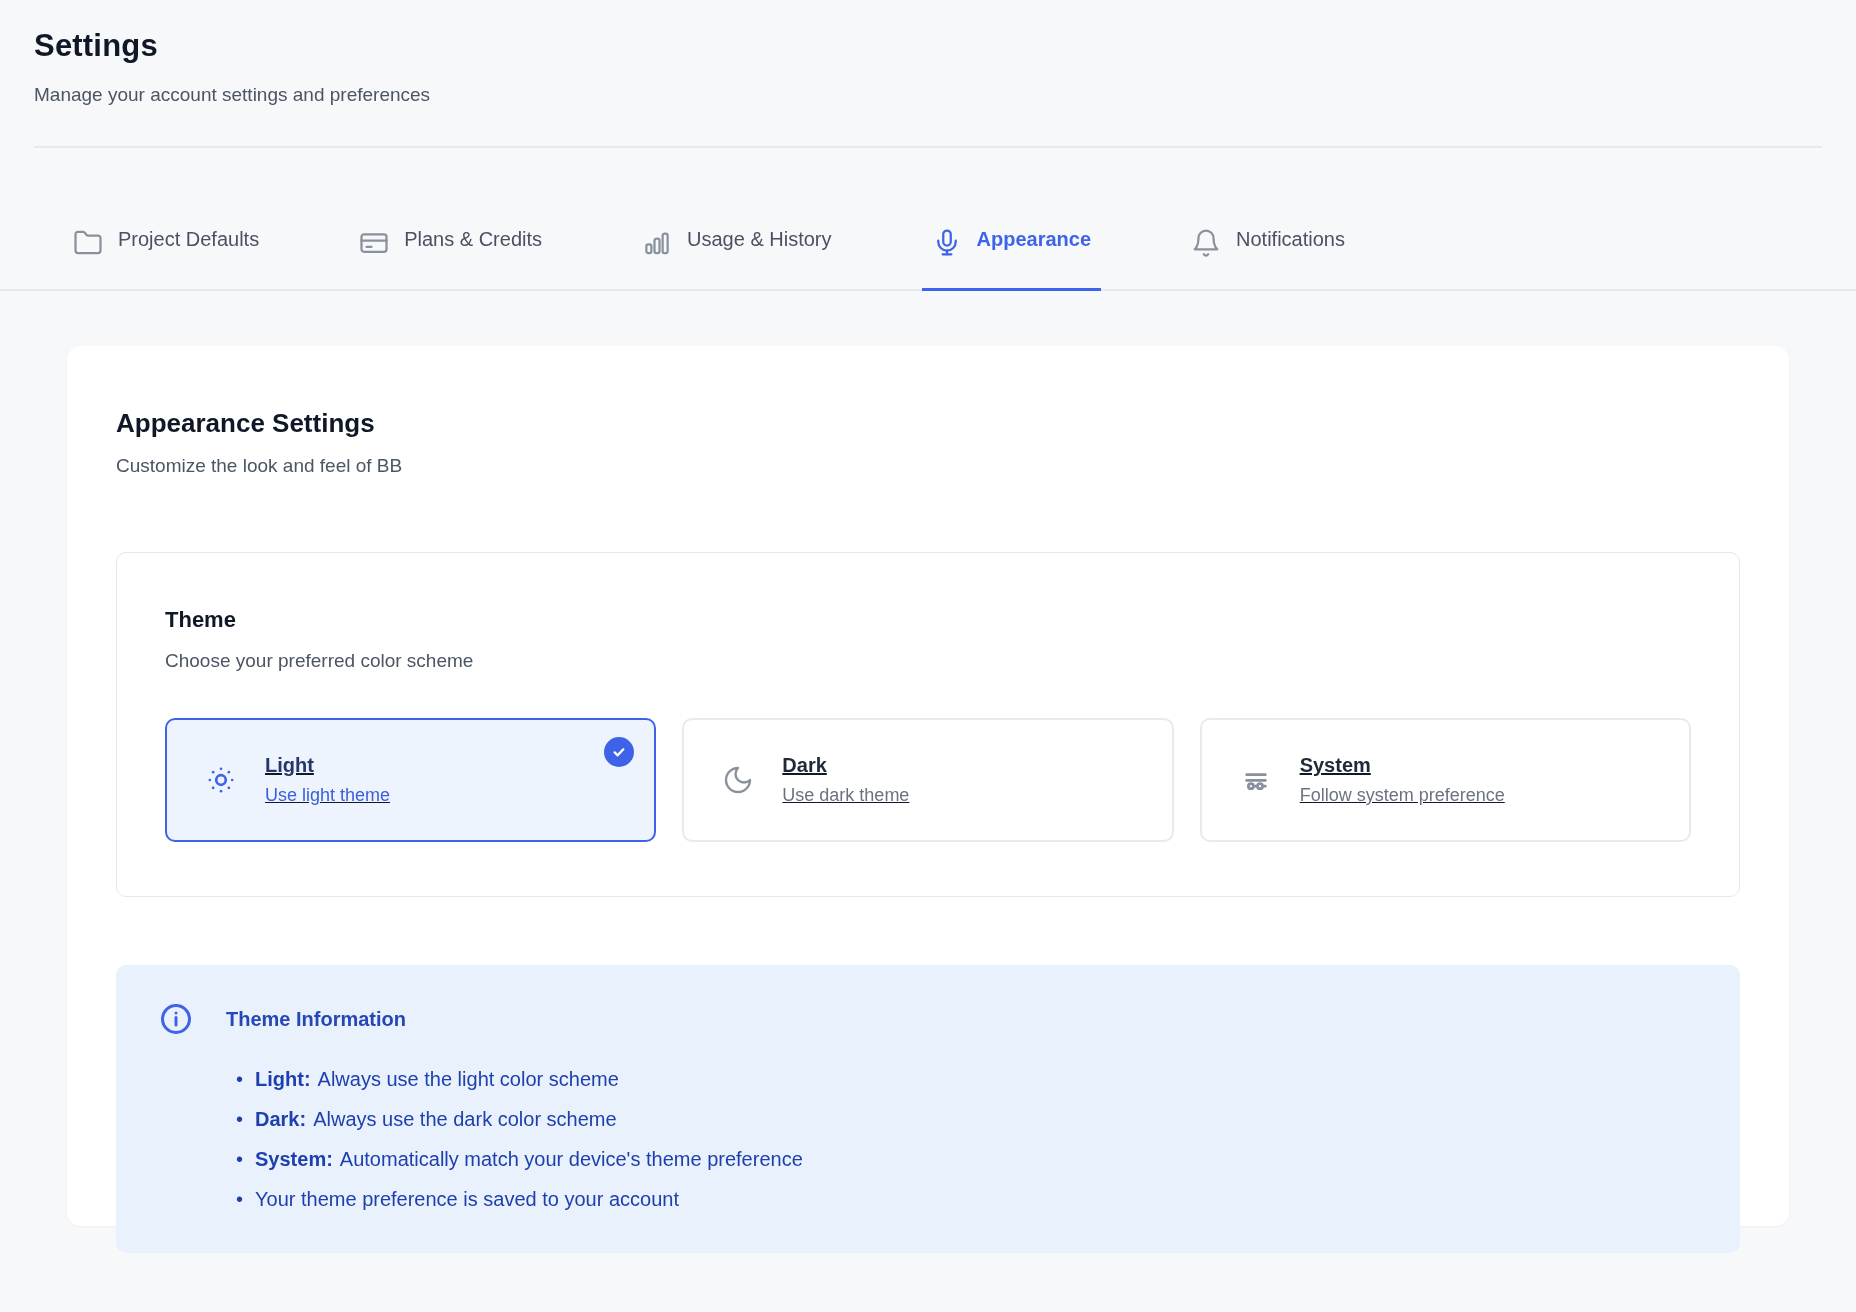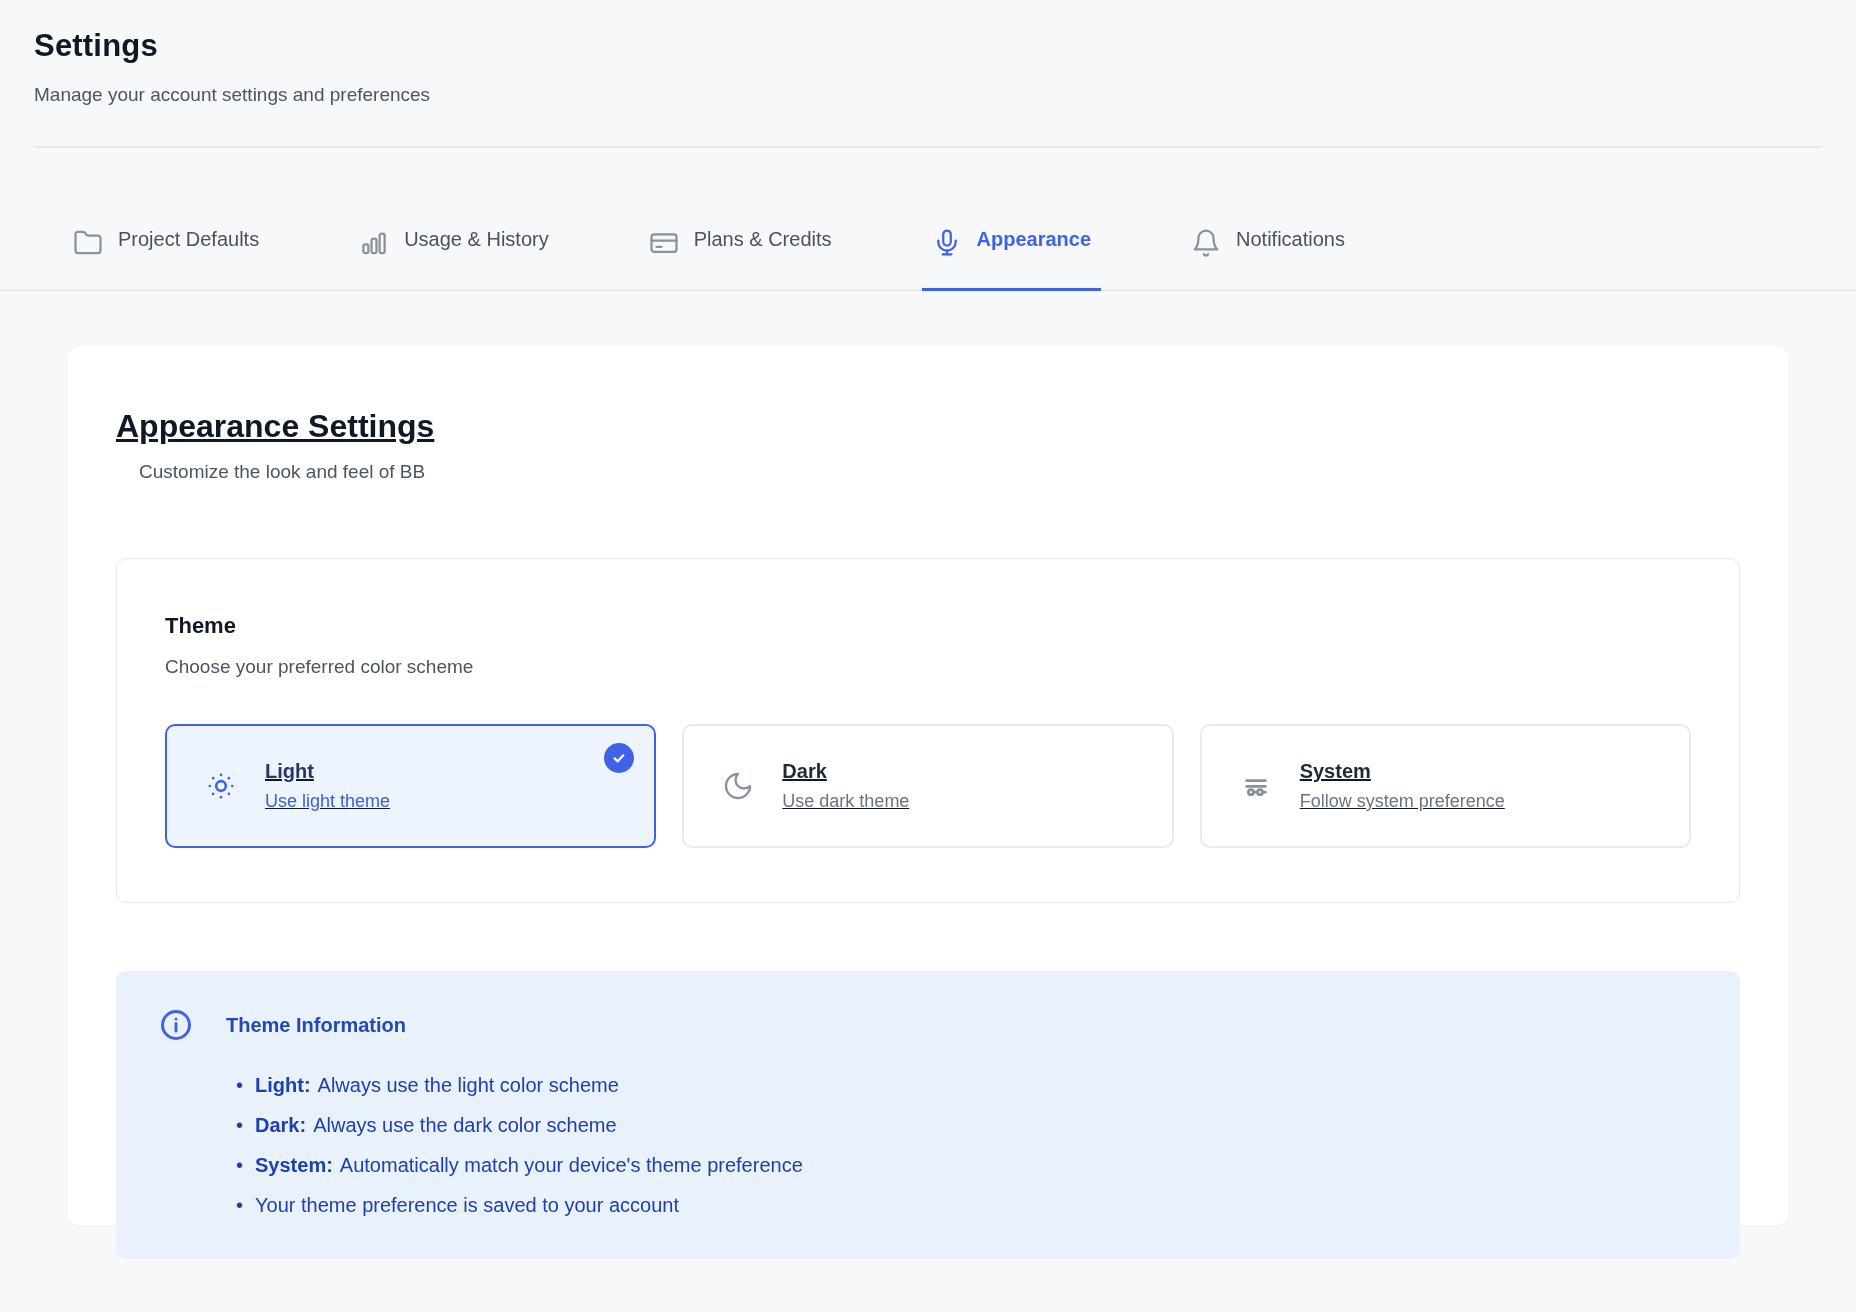--- a/index.html
+++ b/index.html
@@ -32,22 +32,22 @@
   .tab.active .ticon { color:var(--accent); }
 
   .main-card {
     margin:55px 67px 0 67px;
     background:#ffffff;
     border-radius:14px;
     padding:62px 49px 48px 49px;
     box-shadow:0 1px 2px rgba(16,24,40,.04);
     height:880px;
   }
-  .card-title { font-size:32px; font-weight:700; color:#101828;text-decoration:underline; }
-  .card-subtitle { margin-top:16px; font-size:19px; color:#4b5563;margin-left:23px; }
+  .card-title { font-size:26px; font-weight:700; color:#101828; }
+  .card-subtitle { margin-top:16px; font-size:19px; color:#4b5563; }
 
   .theme-box {
     margin-top:75px;
     border:1px solid #e5e7eb;
     border-radius:10px;
     padding:54px 48px;
   }
   .theme-title { font-size:22px; font-weight:700; color:#101828; }
   .theme-subtitle { margin-top:17px; font-size:19px; color:#4b5563; }
 
@@ -109,36 +109,36 @@
     <span class="ticon">
       <svg viewBox="0 0 24 24" fill="none" stroke="currentColor" stroke-width="1.8" stroke-linecap="round" stroke-linejoin="round">
           <path d="M20 20a2 2 0 0 0 2-2V8a2 2 0 0 0-2-2h-7.9a2 2 0 0 1-1.69-.9L9.6 3.9A2 2 0 0 0 7.93 3H4a2 2 0 0 0-2 2v13a2 2 0 0 0 2 2Z"></path>
         </svg>
     </span>
     <span>Project Defaults</span>
   </div>
   <div class="tab">
     <span class="ticon">
       <svg viewBox="0 0 24 24" fill="none" stroke="currentColor" stroke-width="1.8" stroke-linecap="round" stroke-linejoin="round">
+          <rect width="20" height="14" x="2" y="5" rx="2"></rect>
+          <line x1="2" x2="22" y1="10" y2="10"></line>
+          <line x1="6" x2="10" y1="15" y2="15"></line>
+        </svg>
+    </span>
+    <span>Plans &amp; Credits</span>
+  </div>
+  <div class="tab">
+    <span class="ticon">
+      <svg viewBox="0 0 24 24" fill="none" stroke="currentColor" stroke-width="1.8" stroke-linecap="round" stroke-linejoin="round">
           <rect x="3.5" y="13" width="4" height="7" rx="1.5"></rect>
           <rect x="10" y="8.5" width="4" height="11.5" rx="1.5"></rect>
           <rect x="16.5" y="4.5" width="4" height="15.5" rx="1.5"></rect>
         </svg>
     </span>
     <span>Usage &amp; History</span>
-  </div>
-  <div class="tab">
-    <span class="ticon">
-      <svg viewBox="0 0 24 24" fill="none" stroke="currentColor" stroke-width="1.8" stroke-linecap="round" stroke-linejoin="round">
-          <rect width="20" height="14" x="2" y="5" rx="2"></rect>
-          <line x1="2" x2="22" y1="10" y2="10"></line>
-          <line x1="6" x2="10" y1="15" y2="15"></line>
-        </svg>
-    </span>
-    <span>Plans &amp; Credits</span>
   </div>
   <div class="tab active">
     <span class="ticon">
       <svg viewBox="0 0 24 24" fill="none" stroke="currentColor" stroke-width="1.8" stroke-linecap="round" stroke-linejoin="round">
           <rect x="9" y="2" width="6" height="12" rx="3"></rect>
           <path d="M5 10v1a7 7 0 0 0 14 0v-1"></path>
           <line x1="12" y1="18" x2="12" y2="21"></line>
           <line x1="8.5" y1="21" x2="15.5" y2="21"></line>
         </svg>
     </span>

